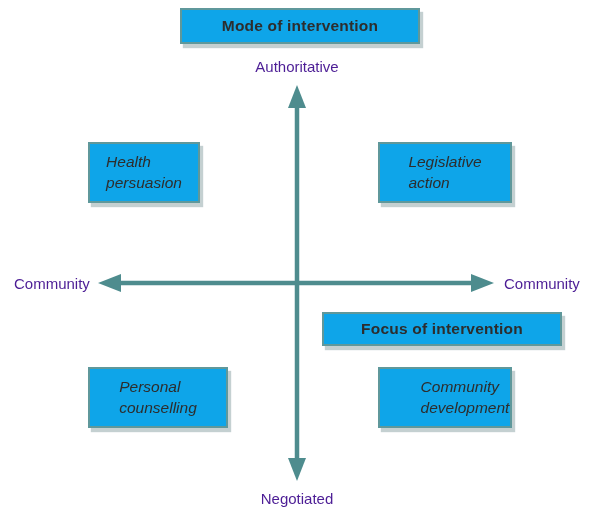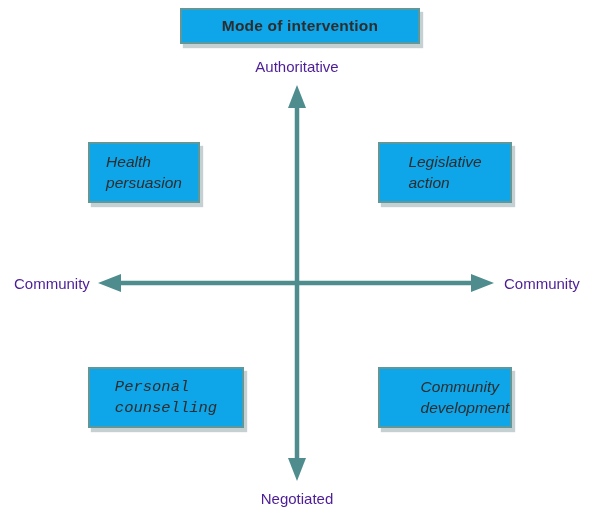--- a/index.html
+++ b/index.html
@@ -50,21 +50,21 @@
     color: #4c1d95;
   }
   .axis-label.center {
     width: 160px;
     text-align: center;
   }
   .mode-box      { left: 180px; top: 8px;   width: 240px; height: 36px; }
   .focus-box     { left: 322px; top: 312px; width: 240px; height: 34px; font-size: 15px; }
   .health-box    { left: 88px;  top: 142px; width: 112px; height: 61px; }
   .legis-box     { left: 378px; top: 142px; width: 134px; height: 61px; }
-  .personal-box  { left: 88px;  top: 367px; width: 156px; height: 61px; font-family: Liberation Mono, monospace; }
+  .personal-box  { left: 88px;  top: 367px; width: 140px; height: 61px; }
   .community-box { left: 378px; top: 367px; width: 134px; height: 61px; padding-left: 40px; }
   .lbl-top    { left: 217px; top: 58px; }
   .lbl-bottom { left: 217px; top: 490px; }
   .lbl-left   { left: 14px;  top: 275px; }
   .lbl-right  { left: 504px; top: 275px; }
 </style>
 </head>
 <body>
 
 <div class="canvas">
@@ -87,20 +87,21 @@
   <div class="box quad health-box">Health
 persuasion</div>
 
   <div class="box quad legis-box">Legislative
 action</div>
 
   <div class="axis-label lbl-left">Community</div>
 
   <div class="axis-label lbl-right">Community</div>
 
+  <div class="box title focus-box">Focus of intervention</div>
 
   <div class="box quad personal-box">Personal
 counselling</div>
 
   <div class="box quad community-box">Community
 development</div>
 
   <div class="axis-label center lbl-bottom">Negotiated</div>
 
 </div>

